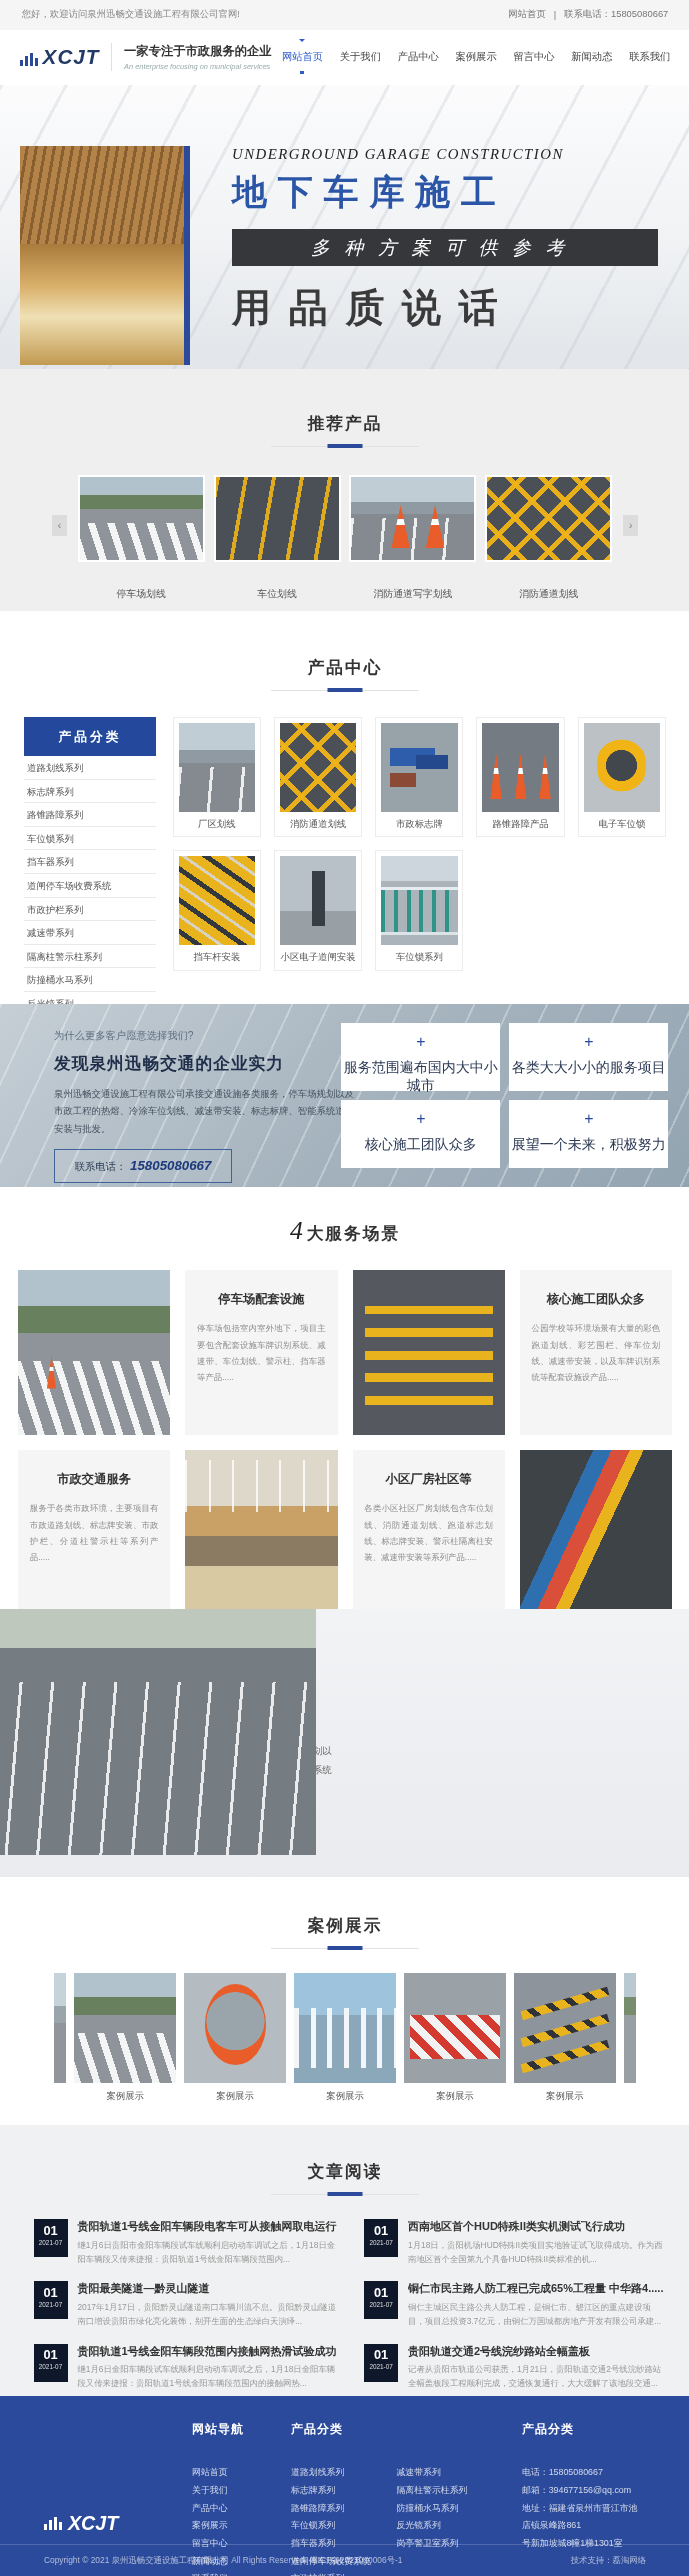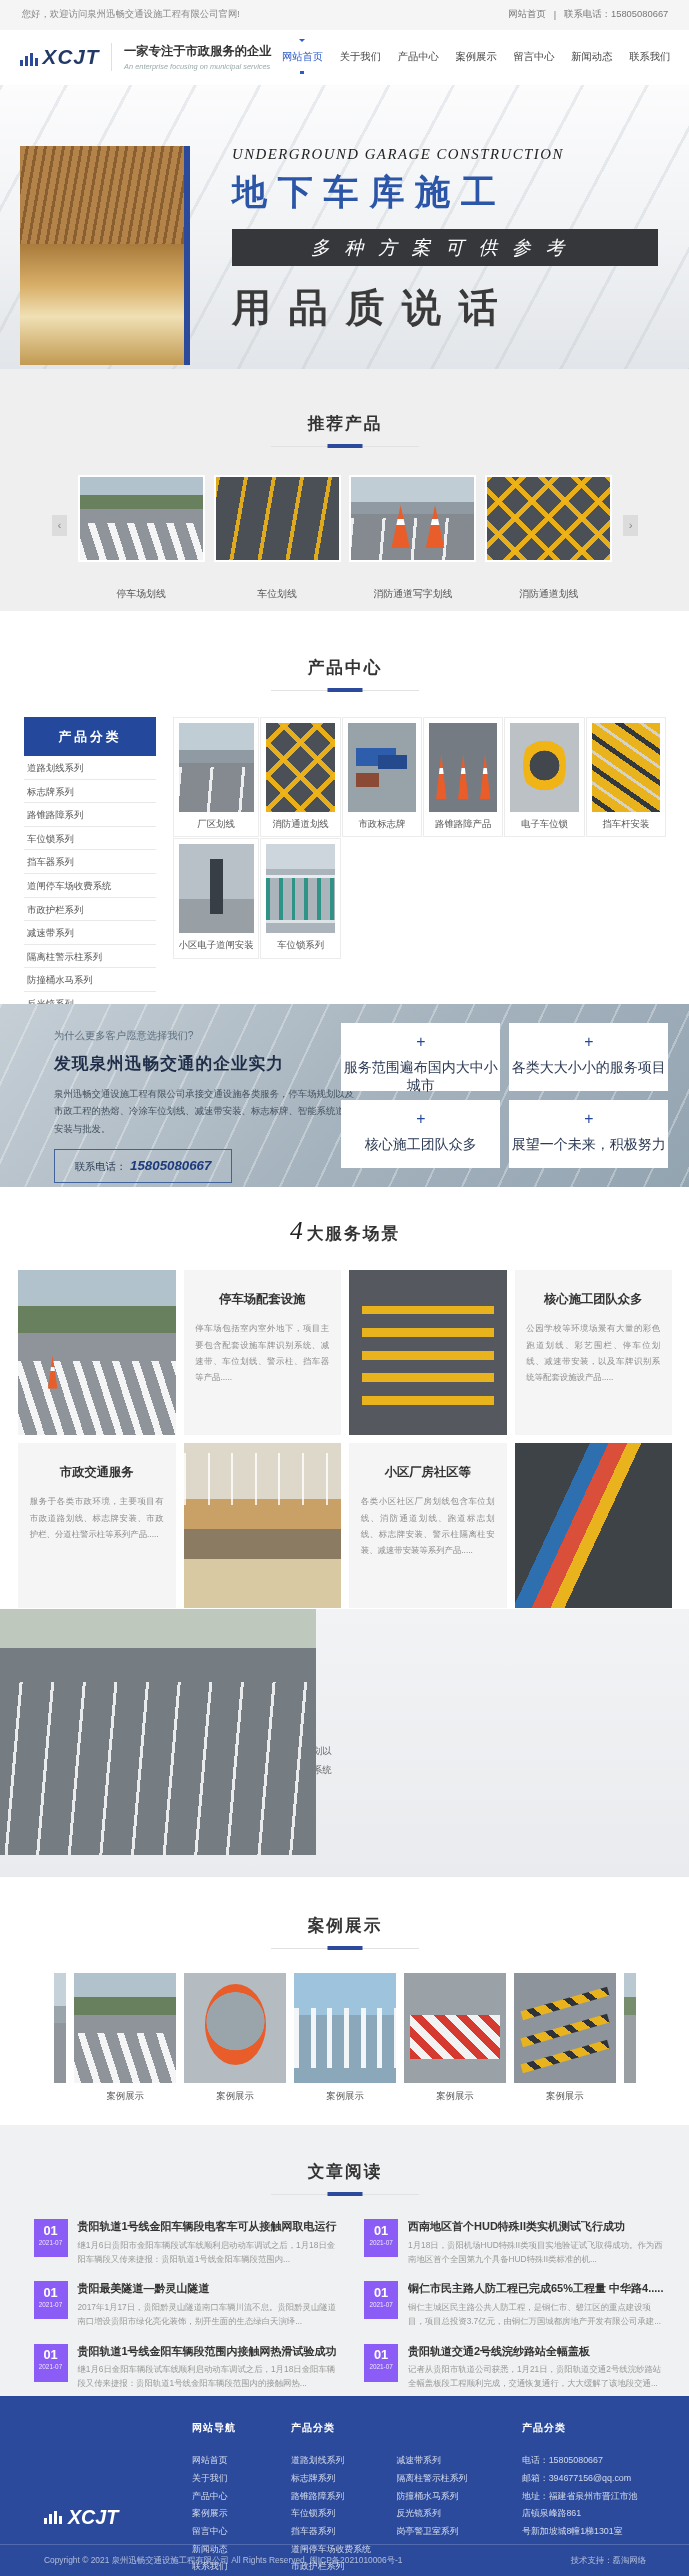--- a/index.html
+++ b/index.html
@@ -52,21 +52,21 @@
 .rec-cap{text-align:center;font-size:9.9px;color:#555;margin-top:25px}
 .slider-arrow{position:absolute;top:146px;width:14.8px;height:21.7px;background:#dcdcdc;color:#8a8a8a;font-size:11.8px;line-height:21.7px;text-align:center;cursor:pointer}
 .arrow-left{left:52px}.arrow-right{right:52px}
 
 
 .pcenter{height:393px;background:#fff;padding-top:45px}
 .pc-body{width:642px;margin:25.6px auto 0;display:flex;gap:16.7px}
 .pc-side{width:132px}
 .pc-side-head{height:39px;line-height:39px;background:#23489c;color:#fff;font-size:12.8px;font-weight:bold;text-align:center;letter-spacing:3px}
 .pc-side li{list-style:none;height:23.6px;line-height:23.6px;border-bottom:1px solid #e9e9e9;font-size:9.4px;color:#555;padding-left:3px;cursor:pointer}
-.pc-grid{flex:1;display:grid;grid-template-columns:repeat(6,1fr);gap:1px;align-content:start}
+.pc-grid{flex:1;display:grid;grid-template-columns:repeat(5,1fr);gap:13px;align-content:start}
 .p-card{background:#fff;border:1px solid #ececec;padding:4.9px 4.9px 0;cursor:pointer}
 .p-img{height:89px}
 .p-cap{text-align:center;font-size:9.4px;color:#555;height:24.6px;line-height:24.6px;white-space:nowrap;overflow:hidden}
 
 
 .strength{height:183px;background:linear-gradient(135deg,#c6cfd6 0%,#a4b2bd 55%,#93a4b1 100%)}
 .strength::before{content:"";position:absolute;inset:0;background:repeating-linear-gradient(115deg,rgba(255,255,255,.3) 0 2px,transparent 2px 33px)}
 .st-left{position:absolute;left:54px;top:25.6px;width:305px}
 .st-eyebrow{font-size:10.3px;color:#5d6f80}
 .st-title{font-size:16.7px;font-weight:bold;color:#1f2d48;margin-top:8.9px;letter-spacing:1px}
@@ -76,21 +76,21 @@
 .st-cards{position:absolute;right:21.7px;top:19.7px;width:327px;display:grid;grid-template-columns:1fr 1fr;gap:8.9px}
 .st-card{background:#fff;height:68px;text-align:center;padding-top:10.8px;cursor:pointer}
 .st-plus{font-size:15.8px;color:#23489c;line-height:1}
 .st-cap{font-size:14px;color:#2c3a55;margin-top:8.9px}
 
 
 .services{height:422px;background:#fff;padding-top:29.6px}
 .svc-title{text-align:center}
 .svc-num{font-family:"Liberation Serif","DejaVu Serif",serif;font-style:italic;font-size:25.6px;color:#222;margin-right:3.9px}
 .svc-rest{font-size:16.7px;font-weight:bold;color:#333;letter-spacing:2px}
-.svc-grid{width:654px;margin:23.6px auto 0;display:grid;grid-template-columns:repeat(4,1fr);grid-auto-rows:165px;gap:8px}
+.svc-grid{width:654px;margin:23.6px auto 0;display:grid;grid-template-columns:repeat(4,1fr);grid-auto-rows:165px;gap:15px}
 .svc-text{background:#f5f5f5;padding:21.7px 11.8px 0}
 .svc-t{font-size:12.3px;font-weight:bold;color:#333;text-align:center}
 .svc-d{font-size:8.4px;color:#8d8d8d;line-height:1.95;margin-top:11.8px;text-align:justify}
 
 
 .about{height:268px;background:linear-gradient(180deg,#f2f3f5 0%,#e9ebee 100%)}
 .ab-left{position:absolute;left:41px;top:33px;width:296px}
 .ab-title{font-size:16.7px;font-weight:bold;color:#1d2c4e;letter-spacing:1px;display:inline-block;position:relative;padding:0 13.8px}
 .tri-tl{position:absolute;left:-2px;top:-3.9px;width:0;height:0;border:5.9px solid transparent;border-top-color:#2d5cc8;border-left-color:#2d5cc8}
 .tri-br{position:absolute;right:-2px;bottom:-3.9px;width:0;height:0;border:5.9px solid transparent;border-bottom-color:#2d5cc8;border-right-color:#2d5cc8}
@@ -105,34 +105,34 @@
 .case-row{display:flex;justify-content:center;align-items:flex-start;gap:7.9px;margin-top:23.6px}
 .case-card{width:102px;cursor:pointer}
 .case-img{height:110px}
 .case-cap{text-align:center;font-size:9.4px;color:#555;margin-top:6.9px}
 .case-edge{width:12.8px;height:110px;opacity:.9}
 
 
 .articles{height:271px;background:#f0f1f2;padding-top:35px}
 .art-grid{width:623px;margin:23.6px auto 0;display:grid;grid-template-columns:1fr 1fr;column-gap:27.6px;row-gap:14.8px}
 .art-item{display:flex;gap:9.9px;cursor:pointer}
-.art-date{width:34px;height:38px;background:#8b5cf6;color:#fff;text-align:center;flex:none}
+.art-date{width:34px;height:38px;background:#0f172a;color:#fff;text-align:center;flex:none}
 .art-day{font-size:12.8px;font-weight:bold;margin-top:3.9px}
 .art-ym{font-size:6.4px;opacity:.85;margin-top:1px}
 .art-body{flex:1;overflow:hidden}
 .art-title{font-size:11px;font-weight:bold;color:#333;white-space:nowrap;overflow:hidden;text-overflow:ellipsis}
 .art-sum{font-size:8.4px;color:#999;line-height:1.65;margin-top:4.9px;height:27.6px;overflow:hidden}
 
 
 .footer{height:180px;background:#2b4a9b;color:#fff;position:relative;padding:25.6px 44px 0}
 .ft-cols{display:flex}
 .ft-logo{width:148px;display:flex;align-items:center;gap:5.9px;margin-top:37px}
 .ft-logo .logo-bars b{background:#fff}
 .ft-logo-text{font-size:19.7px;font-weight:bold;font-style:italic;color:#fff}
-.ft-h{font-size:10px;font-weight:bold;margin-bottom:17px;letter-spacing:1px}
+.ft-h{font-size:12px;font-weight:bold;margin-bottom:26px;letter-spacing:1px}
 .ft-col li{list-style:none;font-size:8.9px;color:rgba(255,255,255,.78);line-height:17.7px;cursor:pointer}
 .ft-nav{width:99px}
 .ft-cats{width:231px}
 .ft-cats-row{display:flex;gap:25.6px}
 .ft-contact{flex:1}
 .ft-contact li{cursor:default}
 .ft-bottom{position:absolute;left:0;right:0;bottom:0;height:31.5px;border-top:1px solid rgba(255,255,255,.18);display:flex;justify-content:space-between;align-items:center;padding:0 44px;font-size:8.4px;color:rgba(255,255,255,.62)}
 
 
 .ph{position:relative;overflow:hidden;background:#8b9198}

